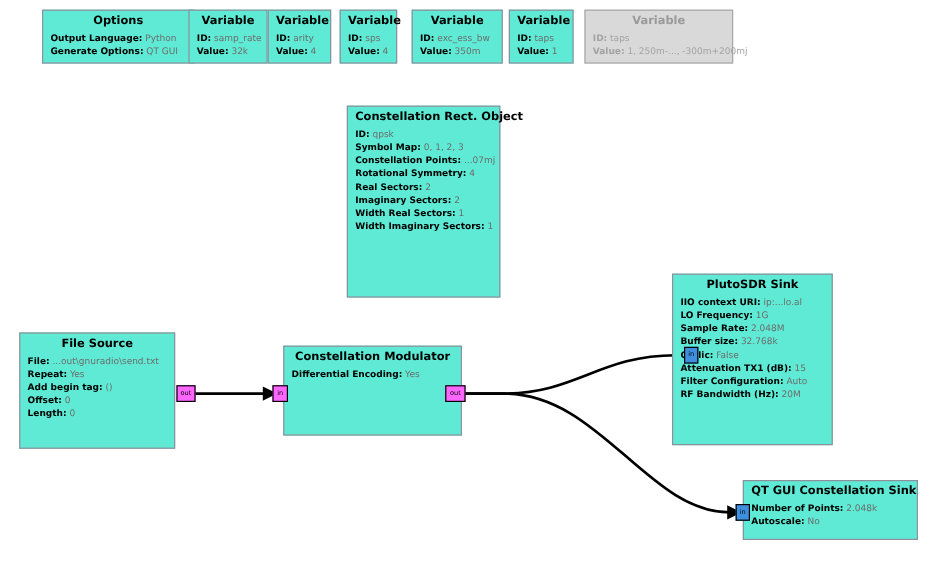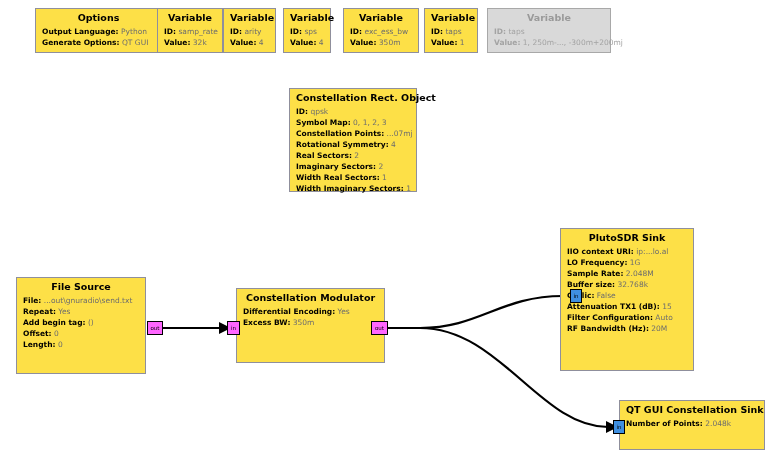--- a/index.html
+++ b/index.html
@@ -22,21 +22,21 @@
   }
   svg.wires {
     position: absolute;
     left: 0; top: 0;
     width: 774px;
     height: 468px;
     pointer-events: none;
   }
   .block {
     position: absolute;
-    background: #fde047;
+    background: #5eead4;
     border: 1px solid #8f8f9c;
     box-sizing: border-box;
     padding: 3px 6px 4px 6px;
   }
   .block.disabled {
     background: #d9d9d9;
     border: 1px solid #a8a8a8;
     color: #9a9a9a;
   }
   .block .title {
@@ -131,21 +131,21 @@
     <div class="prop"><span class="k">ID:</span> <span class="v">taps</span></div>
     <div class="prop"><span class="k">Value:</span> <span class="v">1</span></div>
   </div>
 
   <div class="block disabled" style="left:487px; top:8px; width:124px; height:45px;">
     <div class="title">Variable</div>
     <div class="prop"><span class="k">ID:</span> <span class="v">taps</span></div>
     <div class="prop"><span class="k">Value:</span> <span class="v">1, 250m-..., -300m+200mj</span></div>
   </div>
 
-  <div class="block" style="left:289px; top:88px; width:128px; height:104px;">
+  <div class="block" style="left:289px; top:88px; width:128px; height:160px;">
     <div class="title">Constellation Rect. Object</div>
     <div class="prop"><span class="k">ID:</span> <span class="v">qpsk</span></div>
     <div class="prop"><span class="k">Symbol Map:</span> <span class="v">0, 1, 2, 3</span></div>
     <div class="prop"><span class="k">Constellation Points:</span> <span class="v">...07mj</span></div>
     <div class="prop"><span class="k">Rotational Symmetry:</span> <span class="v">4</span></div>
     <div class="prop"><span class="k">Real Sectors:</span> <span class="v">2</span></div>
     <div class="prop"><span class="k">Imaginary Sectors:</span> <span class="v">2</span></div>
     <div class="prop"><span class="k">Width Real Sectors:</span> <span class="v">1</span></div>
     <div class="prop"><span class="k">Width Imaginary Sectors:</span> <span class="v">1</span></div>
   </div>
@@ -156,37 +156,37 @@
     <div class="prop"><span class="k">Repeat:</span> <span class="v">Yes</span></div>
     <div class="prop"><span class="k">Add begin tag:</span> <span class="v">()</span></div>
     <div class="prop"><span class="k">Offset:</span> <span class="v">0</span></div>
     <div class="prop"><span class="k">Length:</span> <span class="v">0</span></div>
   </div>
   <div class="port out-pink" style="left:147px; top:321px; width:16px; height:14px; line-height:13px;">out</div>
 
   <div class="block" style="left:236px; top:288px; width:149px; height:75px;">
     <div class="title">Constellation Modulator</div>
     <div class="prop"><span class="k">Differential Encoding:</span> <span class="v">Yes</span></div>
-    <div class="prop"><span class="k">Excess BW:</span> <span class="v">350m</span></div>
   </div>
   <div class="port out-pink" style="left:227px; top:321px; width:13px; height:14px; line-height:13px;">in</div>
   <div class="port out-pink" style="left:371px; top:321px; width:17px; height:14px; line-height:13px;">out</div>
 
   <div class="block" style="left:560px; top:228px; width:134px; height:143px;">
     <div class="title">PlutoSDR Sink</div>
     <div class="prop"><span class="k">IIO context URI:</span> <span class="v">ip:...lo.al</span></div>
     <div class="prop"><span class="k">LO Frequency:</span> <span class="v">1G</span></div>
     <div class="prop"><span class="k">Sample Rate:</span> <span class="v">2.048M</span></div>
     <div class="prop"><span class="k">Buffer size:</span> <span class="v">32.768k</span></div>
     <div class="prop"><span class="k">Cyclic:</span> <span class="v">False</span></div>
     <div class="prop"><span class="k">Attenuation TX1 (dB):</span> <span class="v">15</span></div>
     <div class="prop"><span class="k">Filter Configuration:</span> <span class="v">Auto</span></div>
     <div class="prop"><span class="k">RF Bandwidth (Hz):</span> <span class="v">20M</span></div>
   </div>
   <div class="port in-blue" style="left:570px; top:289px; width:12px; height:14px; line-height:13px;">in</div>
 
   <div class="block" style="left:619px; top:400px; width:146px; height:50px;">
     <div class="title">QT GUI Constellation Sink</div>
     <div class="prop"><span class="k">Number of Points:</span> <span class="v">2.048k</span></div>
+    <div class="prop"><span class="k">Autoscale:</span> <span class="v">No</span></div>
   </div>
   <div class="port in-blue" style="left:613px; top:420px; width:12px; height:14px; line-height:13px;">in</div>
 
 </div>
 
 </body></html>

